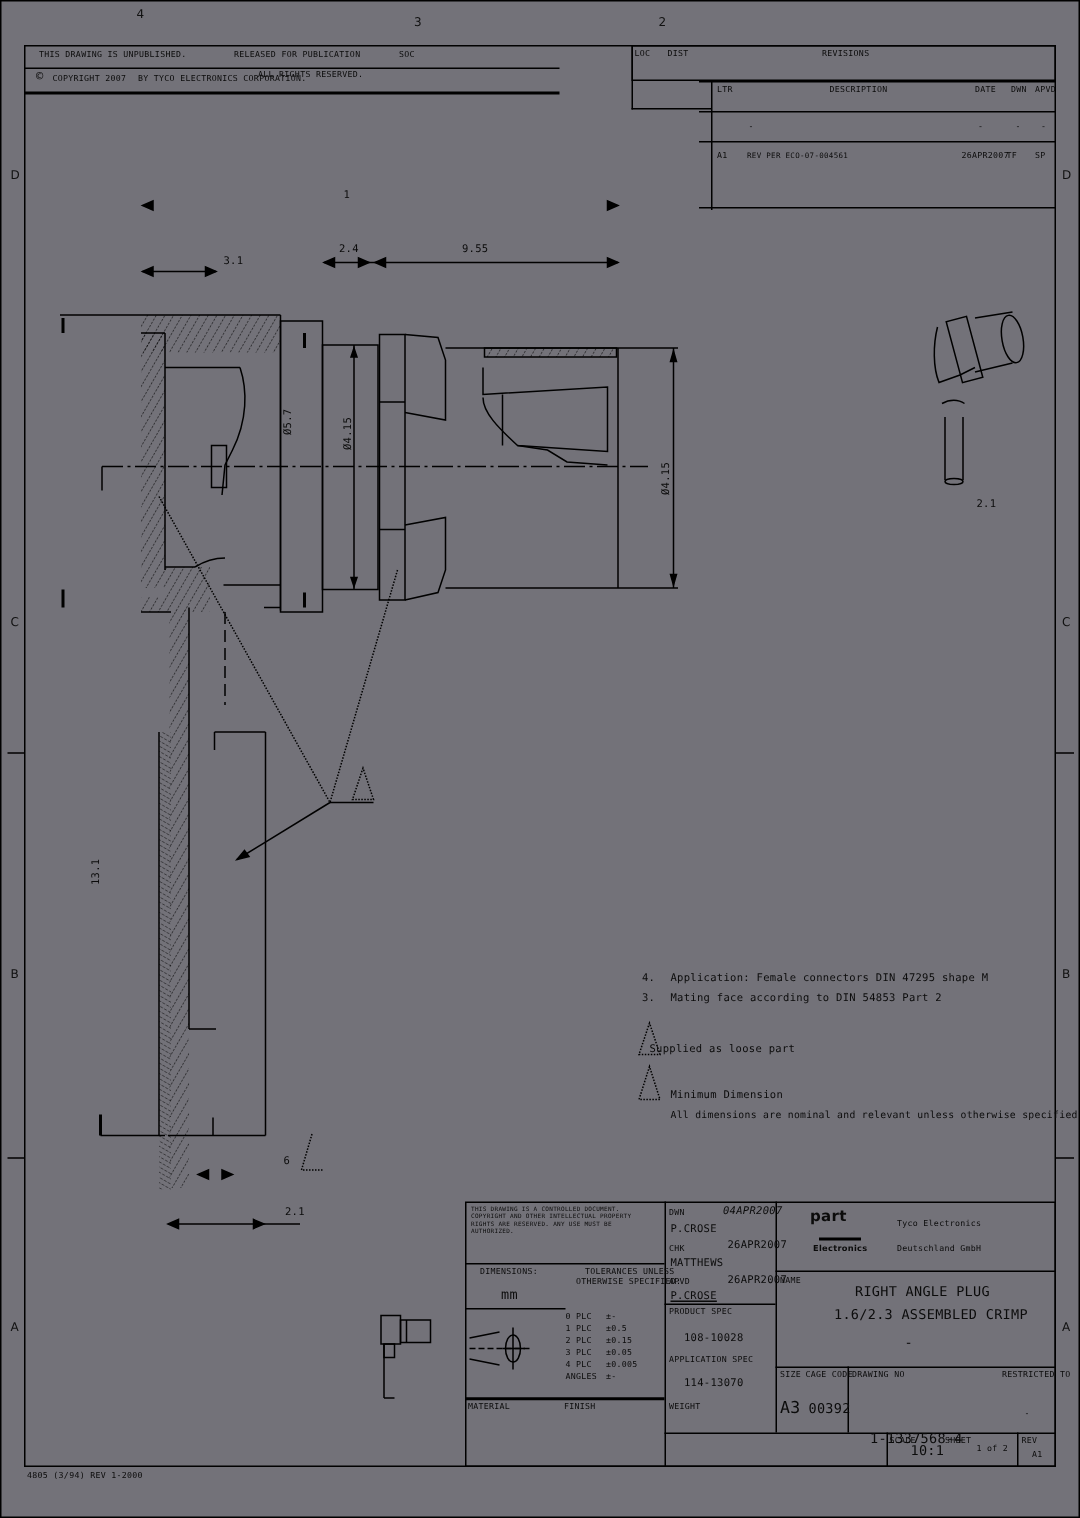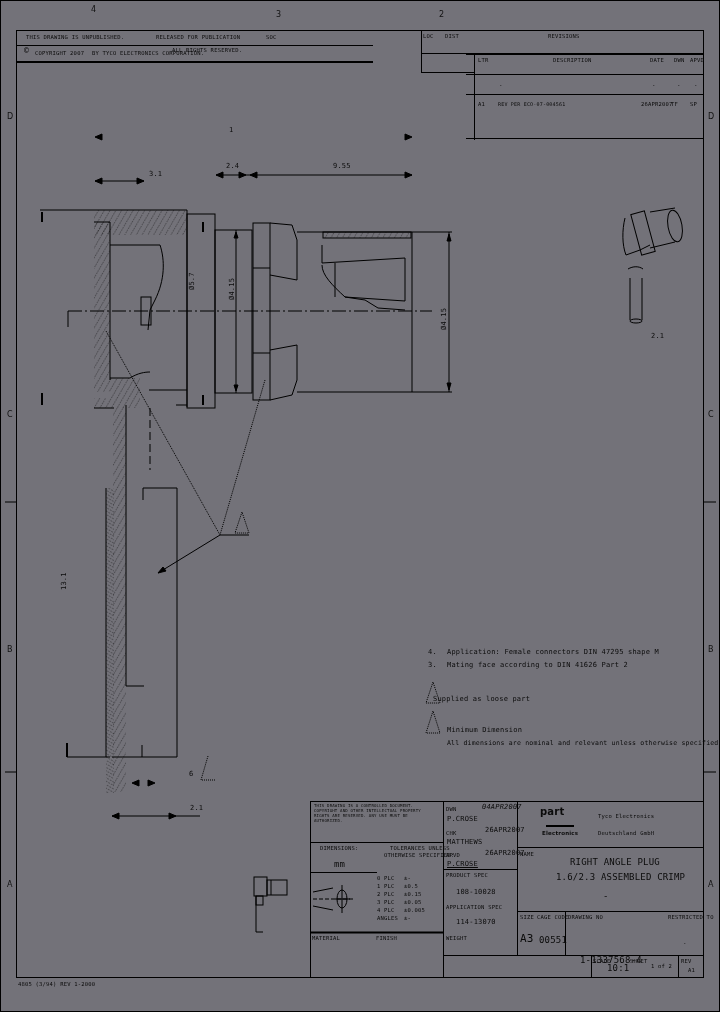--- a/index.html
+++ b/index.html
@@ -185,21 +185,21 @@
     <line x1="112" y1="816" x2="200" y2="816"></line>
     <path d="M112 816 l7 -3 v6z M176 816 l-7 -3 v6z" fill="#000"></path>
     <path d="M208 756 L201 780 L216 780" stroke-dasharray="1,1"></path>
   </g>
 </svg>
 
 <div>
   <div class="t" style="left:229px;top:126px;">1</div>
   <div class="t" style="left:119px;top:170px;margin-left:30px;">3.1</div>
   <div class="t" style="left:226px;top:162px;">2.4</div>
-  <div class="t" style="left:333px;top:162px;">9.55</div>
+  <div class="t" style="left:308px;top:162px;">9.55</div>
   <div class="t" style="left:188px;top:290px;transform:rotate(-90deg);transform-origin:left top;">Ø5.7</div>
   <div class="t" style="left:228px;top:300px;transform:rotate(-90deg);transform-origin:left top;">Ø4.15</div>
   <div class="t" style="left:440px;top:330px;transform:rotate(-90deg);transform-origin:left top;">Ø4.15</div>
   <div class="t" style="left:60px;top:590px;transform:rotate(-90deg);transform-origin:left top;">13.1</div>
   <div class="t" style="left:189px;top:770px;">6</div>
   <div class="t" style="left:190px;top:804px;">2.1</div>
 </div>
 
 <svg width="720" height="1012">
   <g stroke="#000" stroke-width="1" fill="none">
@@ -213,21 +213,21 @@
     <line x1="642" y1="278" x2="642" y2="320"></line>
     <ellipse cx="636" cy="321" rx="6" ry="2"></ellipse>
   </g>
 </svg>
 <div class="t" style="left:651px;top:332px;">2.1</div>
 
 <div>
   <div class="t" style="left:428px;top:648px;">4.</div>
   <div class="t" style="left:447px;top:648px;">Application: Female connectors DIN 47295 shape M</div>
   <div class="t" style="left:428px;top:661px;">3.</div>
-  <div class="t" style="left:447px;top:661px;">Mating face according to DIN 41626 Part 2</div>
+  <div class="t" style="left:447px;top:661px;">Mating face according to DIN 54853 Part 2</div>
   <svg width="720" height="1012">
     <path d="M433 682 L426 703 L440 703 Z" stroke="#000" fill="none" stroke-dasharray="1,1"></path>
     <path d="M433 711 L426 733 L440 733 Z" stroke="#000" fill="none" stroke-dasharray="1,1"></path>
   </svg>
   <div class="t" style="left:433px;top:695px;">Supplied as loose part</div>
   <div class="t" style="left:447px;top:726px;">Minimum Dimension</div>
   <div class="t" style="left:447px;top:739px;font-size:6.5px;">All dimensions are nominal and relevant unless otherwise specified</div>
 </div>
 
 <svg width="720" height="1012">
@@ -309,21 +309,21 @@
   <div class="t t-sm" style="left:598px;top:830px;">Deutschland GmbH</div>
 
   <div class="t t-sm" style="left:520px;top:851px;">NAME</div>
   <div class="t t-md" style="left:570px;top:857px;">RIGHT ANGLE PLUG</div>
   <div class="t t-md" style="left:556px;top:872px;">1.6/2.3 ASSEMBLED CRIMP</div>
   <div class="t t-md" style="left:603px;top:891px;">-</div>
 
   <div class="t t-sm" style="left:520px;top:914px;">SIZE</div>
   <div class="t t-sm" style="left:537px;top:914px;">CAGE CODE</div>
   <div class="t t-lg" style="left:520px;top:933px;">A3</div>
-  <div class="t t-md" style="left:539px;top:935px;">00551</div>
+  <div class="t t-md" style="left:539px;top:935px;">00392</div>
   <div class="t t-sm" style="left:568px;top:914px;">DRAWING NO</div>
   <div class="t t-md" style="left:580px;top:955px;">1-1337568-4</div>
   <div class="t t-sm" style="left:668px;top:914px;">RESTRICTED TO</div>
   <div class="t t-sm" style="left:683px;top:940px;">-</div>
 
   <div class="t t-sm" style="left:593px;top:958px;">SCALE</div>
   <div class="t t-md" style="left:607px;top:963px;">10:1</div>
   <div class="t t-sm" style="left:630px;top:958px;">SHEET</div>
   <div class="t t-sm" style="left:651px;top:963px;">1 of 2</div>
   <div class="t t-sm" style="left:681px;top:958px;">REV</div>

